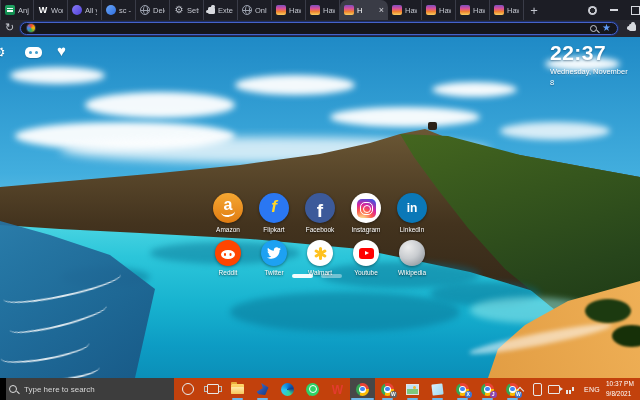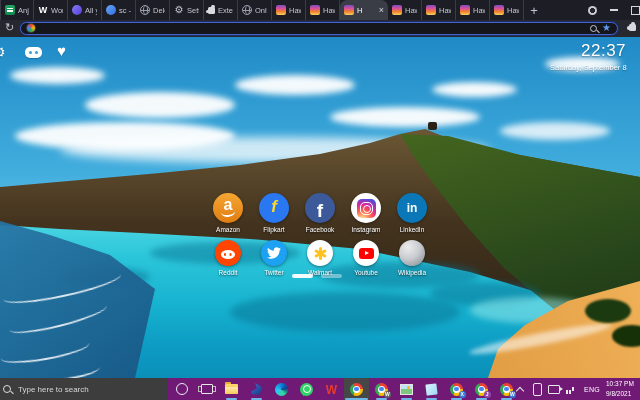--- a/index.html
+++ b/index.html
@@ -91,21 +91,21 @@
   .q-gear{position:absolute;left:-7px;top:1px;color:#fff;font-size:14px;text-shadow:0 1px 1px rgba(0,0,0,.2);}
   .q-gear::before{content:"⚙";}
   .gamepad{position:absolute;left:25px;top:4px;width:17px;height:11px;background:#fff;border-radius:5px;
       box-shadow:0 1px 1px rgba(0,0,0,.2);}
   .gamepad::before{content:"";position:absolute;left:4px;top:4px;width:3px;height:3px;background:#3f9ccc;border-radius:50%;}
   .gamepad::after{content:"";position:absolute;right:4px;top:4px;width:3px;height:3px;background:#3f9ccc;border-radius:50%;}
   .q-heart{position:absolute;left:57px;top:-1px;color:#fff;font-size:15px;text-shadow:0 1px 1px rgba(0,0,0,.2);}
   .q-heart::before{content:"♥";}
 
   .clock{position:absolute;left:550px;top:4px;width:82px;color:#fff;}
-  .clock .time{font-size:17px;font-weight:normal;letter-spacing:.5px;text-shadow:0 1px 2px rgba(0,20,40,.35);margin-left:31px;}
+  .clock .time{font-size:21px;font-weight:bold;letter-spacing:.5px;text-shadow:0 1px 2px rgba(0,20,40,.35);}
   .clock .date{margin-top:2px;font-size:7.5px;line-height:1.45;text-shadow:0 1px 1px rgba(0,20,40,.35);}
 
   .searchpill{position:absolute;left:155px;top:116px;width:318px;height:25px;border-radius:13px;
       background:rgba(255,255,255,.28);border:1px solid rgba(255,255,255,.45);box-sizing:border-box;
       display:flex;align-items:center;padding:0 12px 0 24px;}
   .searchpill input{flex:1;background:transparent;border:none;outline:none;color:#fff;font-size:9px;}
   .searchpill input::placeholder{color:rgba(255,255,255,.75);}
 
   .srow{position:absolute;left:50%;transform:translateX(-50%);display:flex;}
   .row1{top:156px;}
@@ -146,21 +146,21 @@
   .d-youtube::before{content:"";width:15px;height:11px;background:#f00;border-radius:3px;}
   .d-youtube::after{content:"";position:absolute;border-left:4.5px solid #fff;
       border-top:2.8px solid transparent;border-bottom:2.8px solid transparent;margin-left:1px;}
   .d-wikipedia{background:radial-gradient(circle at 35% 28%,#ececec 0%,#c9ccd0 45%,#9aa0a6 80%,#84898f 100%);}
 
   .dots{position:absolute;left:292px;top:237px;display:flex;gap:8px;}
   .dot{width:21px;height:3.5px;border-radius:2px;background:rgba(255,255,255,.95);}
   .dot.dim{background:rgba(255,255,255,.4);}
 
   
-  .taskbar{position:absolute;top:378px;left:0;right:0;height:22px;background:#701a75;}
+  .taskbar{position:absolute;top:378px;left:6px;right:0;height:22px;background:#c2410c;}
   .tb-search{position:absolute;left:0;top:0;width:168px;height:22px;background:#3d3d3d;box-sizing:border-box;
       display:flex;align-items:center;gap:5px;padding:0 5px;}
   .magi{width:6px;height:6px;border:1.2px solid #ddd;border-radius:50%;position:relative;flex:0 0 auto;margin-left:-2px;}
   .magi::after{content:"";position:absolute;width:4px;height:1.2px;background:#ddd;right:-3.5px;bottom:-1.5px;transform:rotate(45deg);}
   .tb-search input{flex:1;background:transparent;border:none;outline:none;color:#e8e8e8;font-size:8px;min-width:0;}
   .tb-search input::placeholder{color:#d6d6d6;}
   .tbicons{position:absolute;left:169px;top:0;height:22px;display:flex;}
   .tbi{width:25px;height:22px;display:flex;align-items:center;justify-content:center;position:relative;}
   .tbi.running::after{content:"";position:absolute;bottom:0;left:7px;right:7px;height:2px;background:#6fb6e8;border-radius:1px;}
   .tbi.activeapp{background:#474747;}
@@ -324,21 +324,21 @@
     <div class="palm" style="left:612px;top:288px;width:40px;height:22px;background:#163008;"></div>
 
     <div class="quick">
       <span class="q-gear"></span>
       <span class="gamepad"></span>
       <span class="q-heart"></span>
     </div>
 
     <div class="clock">
       <div class="time">22:37</div>
-      <div class="date">Saturday, September 8</div>
+      <div class="date">Wednesday, November 8</div>
     </div>
 
 
     <div class="srow row1">
       <div class="si">
           <span class="disc d-amazon"></span>
           <span class="lbl">Amazon</span>
         </div>
       <div class="si">
           <span class="disc d-flipkart"></span>

